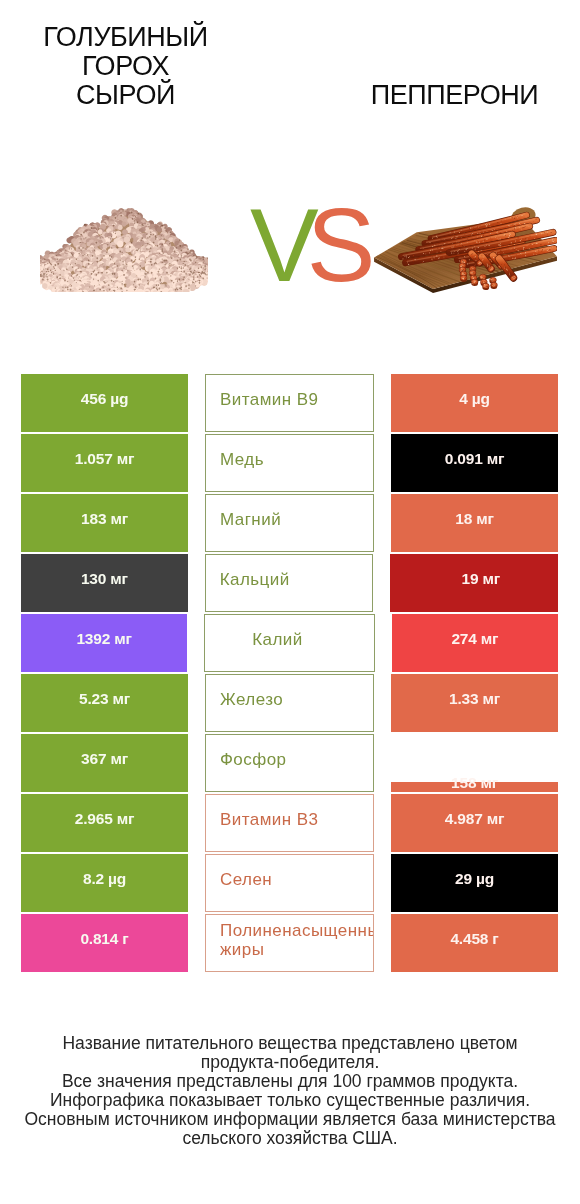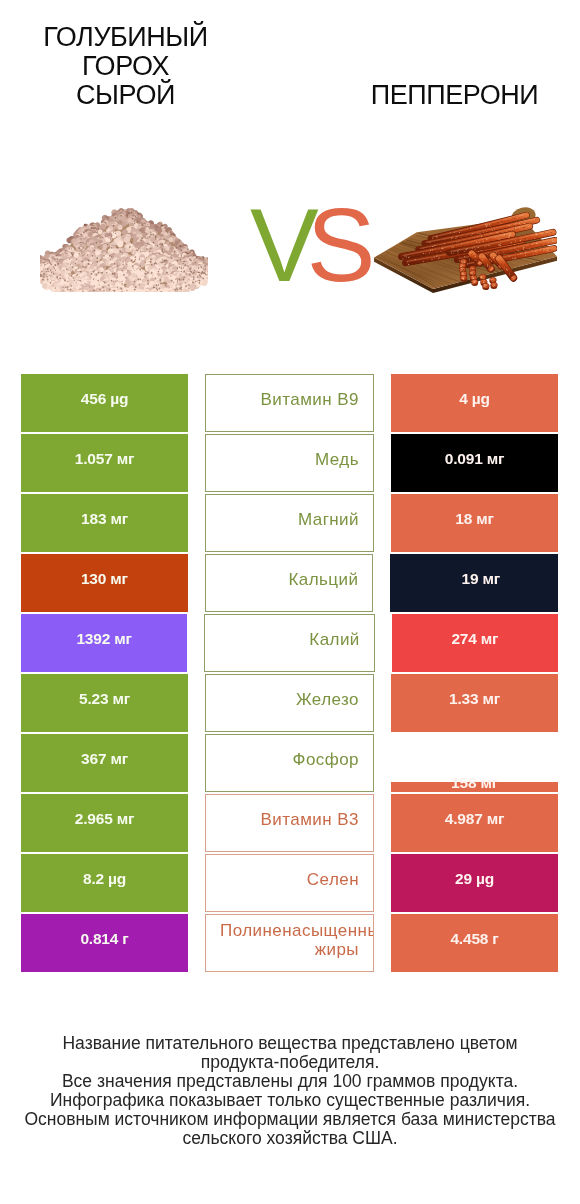--- a/index.html
+++ b/index.html
@@ -34,21 +34,21 @@
   
   .table { position:absolute; left:21px; top:374px; width:537px; }
   .row { display:flex; height:58px; margin-bottom:2px;gap:17px; }
   .cell { width:179px; display:flex; align-items:center; justify-content:center;
           font-size:15.5px; font-weight:700; letter-spacing:-0.2px;
           box-sizing:border-box; padding-bottom:6px; }
   .cell-left, .cell-right { padding-bottom:8px; }
   .cell-left  { color:#f7faef; }
   .cell-right { color:#fdf2ee; }
   .cell-mid   { background:#fff; border:1px solid #ccc; font-weight:400;
-                text-align:right; line-height:19.5px; letter-spacing:0.45px;
+                text-align:left; line-height:19.5px; letter-spacing:0.45px;
                 font-size:17px; padding:0 14px 6px; overflow:hidden; }
   .cell-mid > span { display:block; width:100%; }
 
   
   .footer { position:absolute; left:0; top:1034px; width:580px;
             text-align:center; font-size:17.5px; line-height:19.05px; color:#262626; }
 </style>
 </head>
 <body>
 
@@ -1731,25 +1731,25 @@
         <div class="cell cell-right" style="background: #000000;">0.091 мг</div>
       </div>
       <div class="row">
         <div class="cell cell-left" style="background: rgb(126, 168, 50);">183 мг</div>
         <div class="cell cell-mid" style="color: rgb(123, 147, 64); border-color: rgb(142, 158, 102);">
           <span>Магний</span>
         </div>
         <div class="cell cell-right" style="background: rgb(225, 105, 74);">18 мг</div>
       </div>
       <div class="row">
-        <div class="cell cell-left" style="background: #c2410c;">130 мг</div>
+        <div class="cell cell-left" style="background: #404040;">130 мг</div>
         <div class="cell cell-mid" style="color: rgb(123, 147, 64); border-color: rgb(142, 158, 102);">
           <span>Кальций</span>
         </div>
-        <div class="cell cell-right" style="background: #0f172a; padding-left: 13px;">19 мг</div>
+        <div class="cell cell-right" style="background: #b91c1c; padding-left: 13px;">19 мг</div>
       </div>
       <div class="row">
         <div class="cell cell-left" style="background: #8b5cf6;">1392 мг</div>
         <div class="cell cell-mid" style="color: rgb(123, 147, 64); border-color: rgb(142, 158, 102); padding-left: 47px;">
           <span>Калий</span>
         </div>
         <div class="cell cell-right" style="background: #ef4444;">274 мг</div>
       </div>
       <div class="row">
         <div class="cell cell-left" style="background: rgb(126, 168, 50);">5.23 мг</div>
@@ -1770,24 +1770,24 @@
         <div class="cell cell-mid" style="color: rgb(201, 106, 73); border-color: rgb(217, 160, 139);">
           <span>Витамин B3</span>
         </div>
         <div class="cell cell-right" style="background: rgb(225, 105, 74);">4.987 мг</div>
       </div>
       <div class="row">
         <div class="cell cell-left" style="background: rgb(126, 168, 50);">8.2 µg</div>
         <div class="cell cell-mid" style="color: rgb(201, 106, 73); border-color: rgb(217, 160, 139);">
           <span>Селен</span>
         </div>
-        <div class="cell cell-right" style="background: #be185d;">29 µg</div>
+        <div class="cell cell-right" style="background: #000000;">29 µg</div>
       </div>
       <div class="row">
-        <div class="cell cell-left" style="background: #a21caf;">0.814 г</div>
+        <div class="cell cell-left" style="background: #ec4899;">0.814 г</div>
         <div class="cell cell-mid" style="color: rgb(201, 106, 73); border-color: rgb(217, 160, 139);">
           <span>Полиненасыщенные жиры</span>
         </div>
         <div class="cell cell-right" style="background: rgb(225, 105, 74);">4.458 г</div>
       </div>
     </div>
 
   <div class="footer">
       <div>Название питательного вещества представлено цветом</div>
       <div>продукта-победителя.</div>

